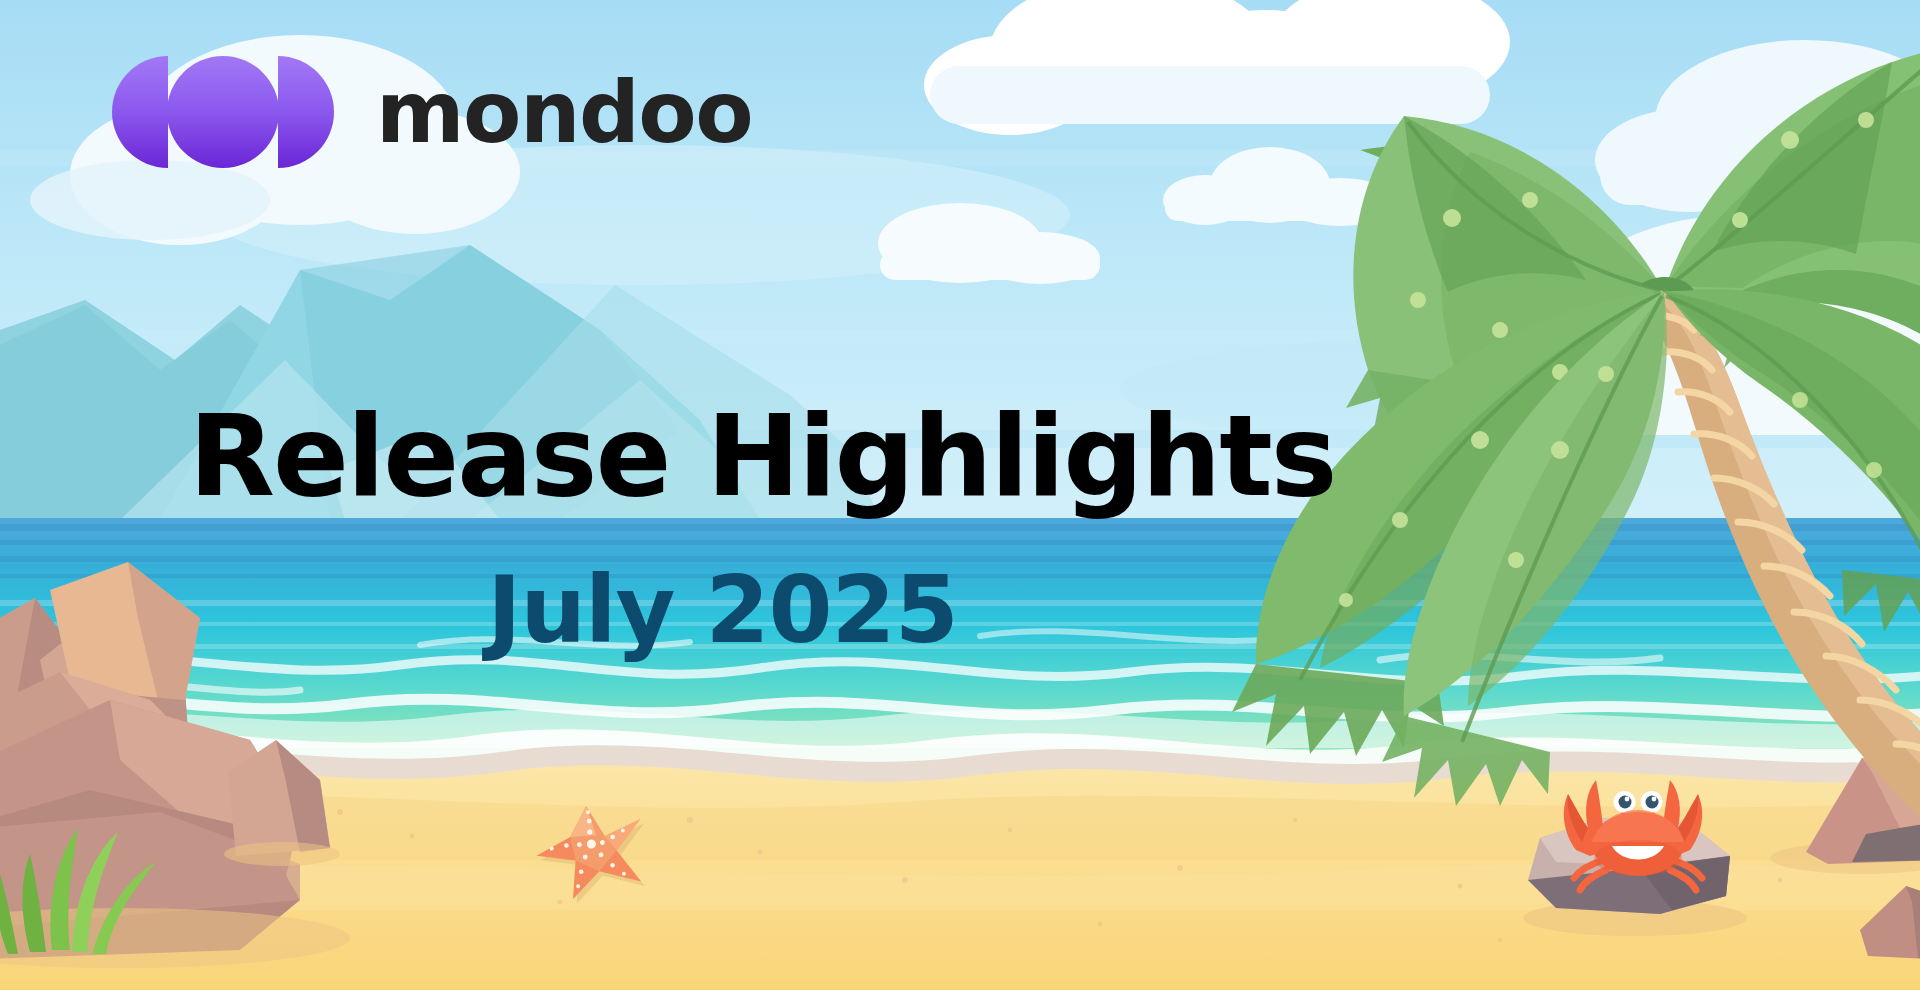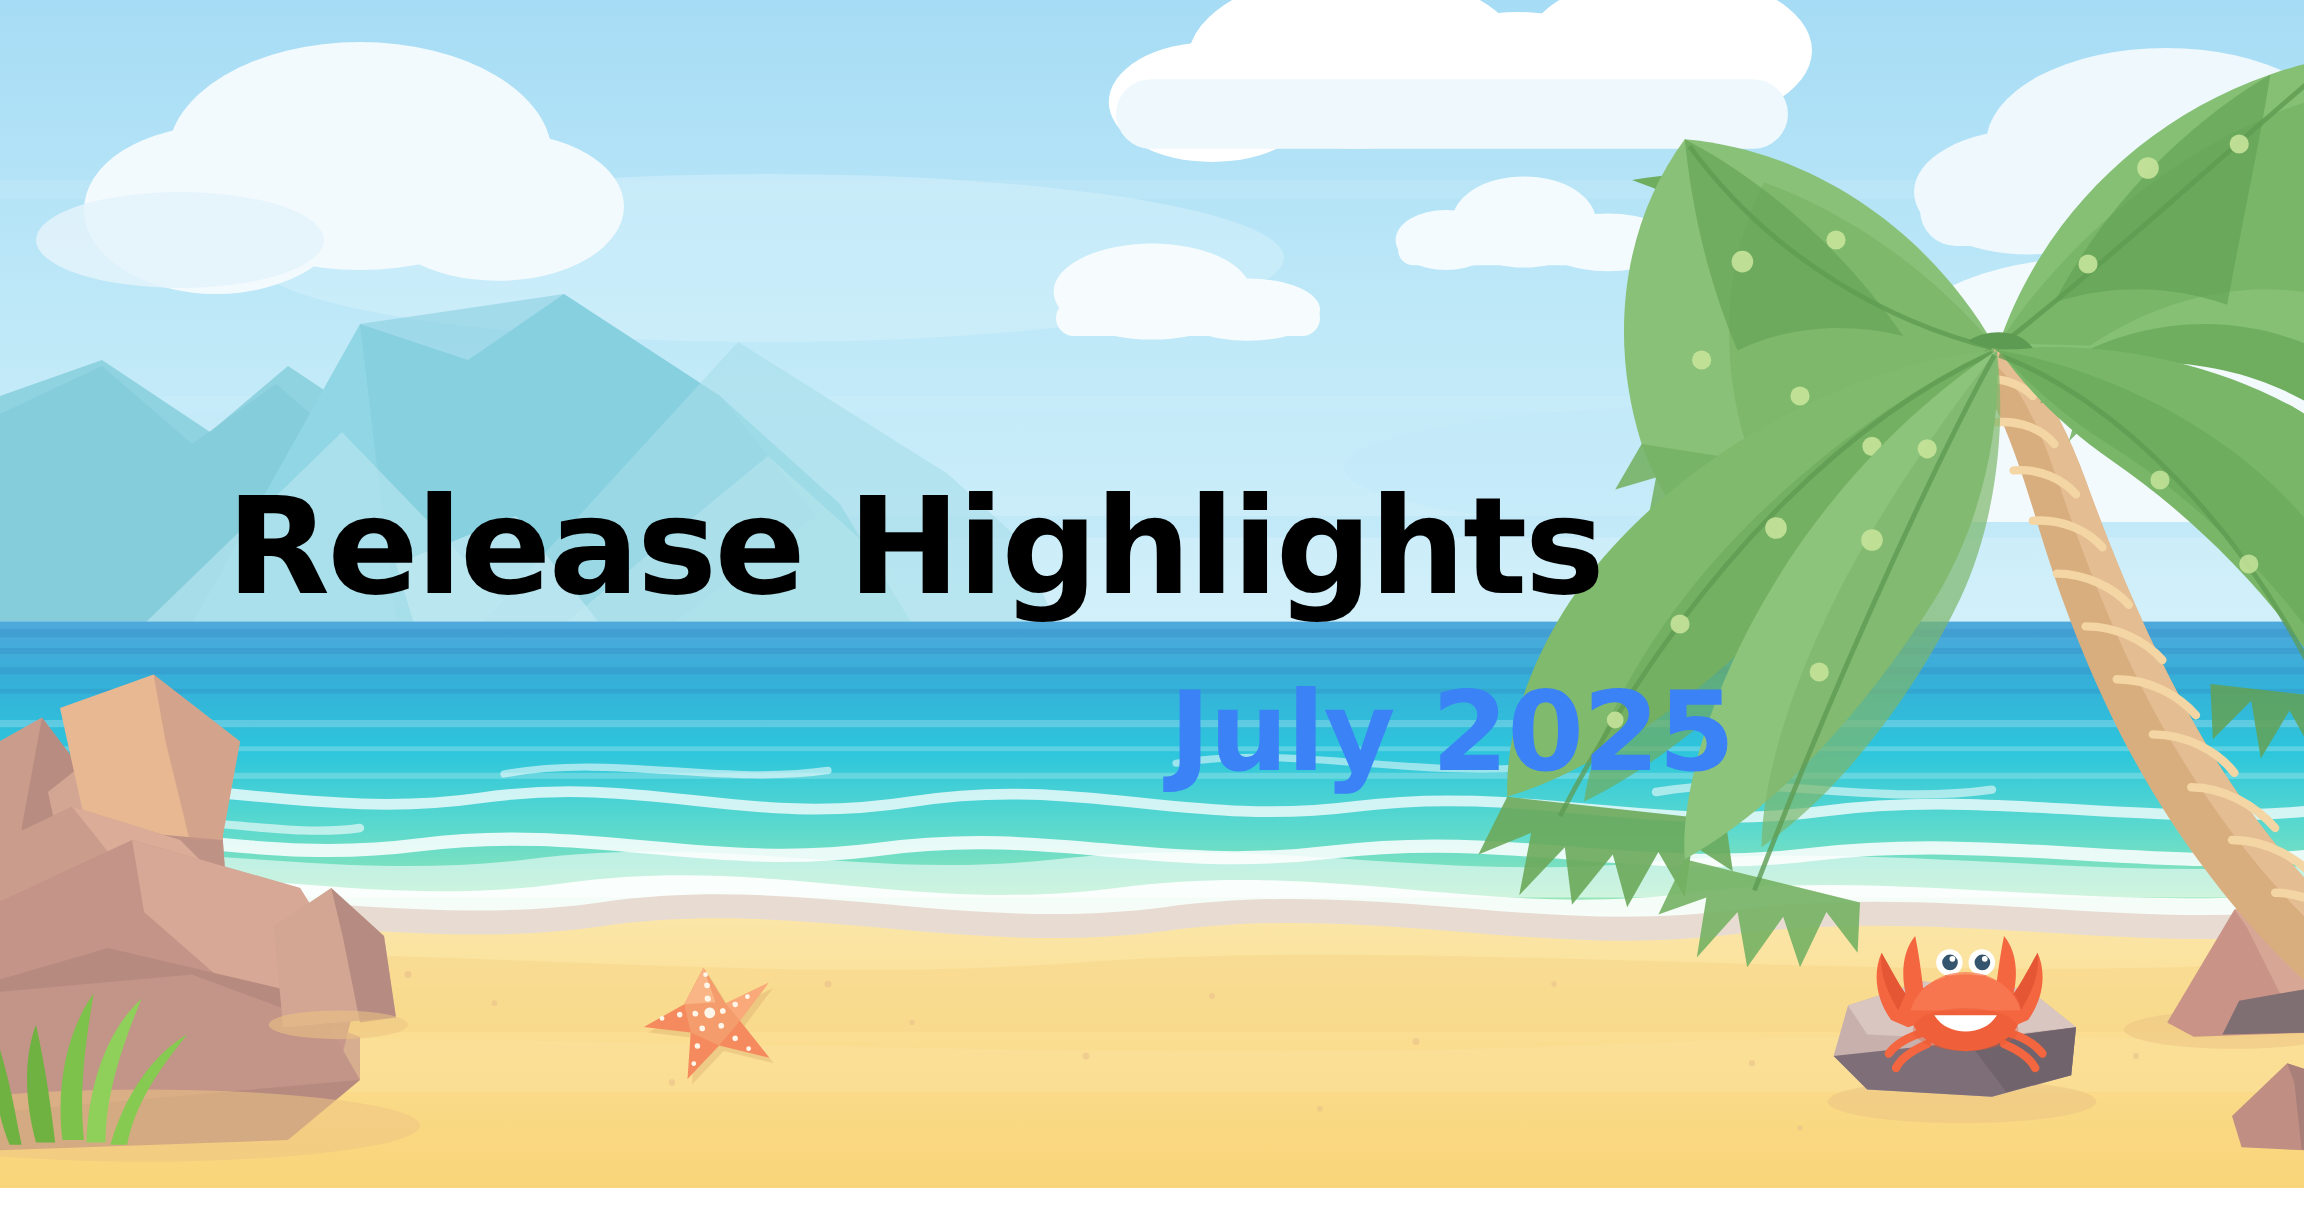--- a/index.html
+++ b/index.html
@@ -59,27 +59,27 @@
     font-size:112px;
     letter-spacing:-2px;
     color:#000000;
     line-height:1;
     white-space:nowrap;
   }
   #subtitle{
     position:absolute;
     left:0; top:565px;
     width:1500px;
-    text-align:right;
+    text-align:center;
     padding-right:55px;
     font-family:"DejaVu Sans", sans-serif;
     font-weight:700;
     font-size:92px;
     letter-spacing:-1px;
-    color:#3b82f6;
+    color:#0c4a6e;
     line-height:1;
     white-space:nowrap;
   }
 </style>
 </head>
 <body>
 
 <div id="stage">
 
   <div id="scene">
@@ -440,19 +440,37 @@
             </g>
           </g>
 
           <path d="M1640,284 C1660,272 1684,276 1694,290 C1676,292 1656,292 1640,284 Z" fill="#5E9B52"></path>
         </g>
 
       </g>
     </svg>
   </div>
 
+  <div id="brand">
+    <svg id="logo-mark" viewBox="0 0 222 112" aria-hidden="true">
+      <defs>
+        <linearGradient id="gLogo" x1="0" y1="0" x2="0" y2="1">
+          <stop offset="0%" stop-color="#A278F5"></stop>
+          <stop offset="50%" stop-color="#8B58EE"></stop>
+          <stop offset="100%" stop-color="#6A26D5"></stop>
+        </linearGradient>
+      </defs>
+
+      <path d="M56,0 L56,112 A56,56 0 0,1 56,0 Z" fill="url(#gLogo)"></path>
+
+      <circle cx="111" cy="56" r="56" fill="url(#gLogo)"></circle>
+
+      <path d="M166,0 L166,112 A56,56 0 0,0 166,0 Z" fill="url(#gLogo)"></path>
+    </svg>
+    <div id="wordmark">mondoo</div>
+  </div>
 
   <div id="headline-block">
     <div id="title">Release Highlights</div>
     <div id="subtitle">July 2025</div>
   </div>
 
 </div>
 
 </body></html>

